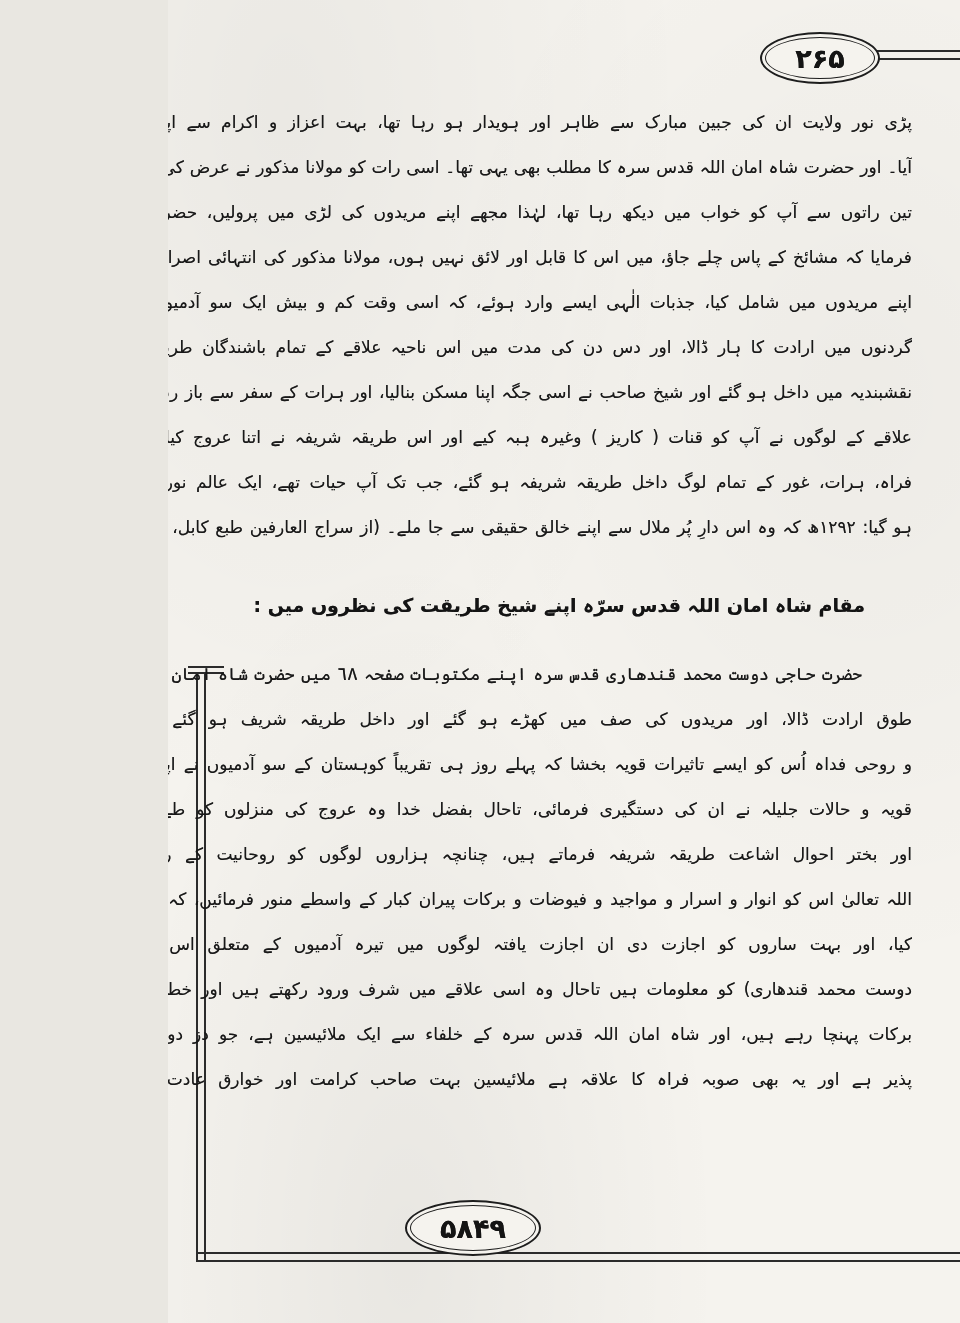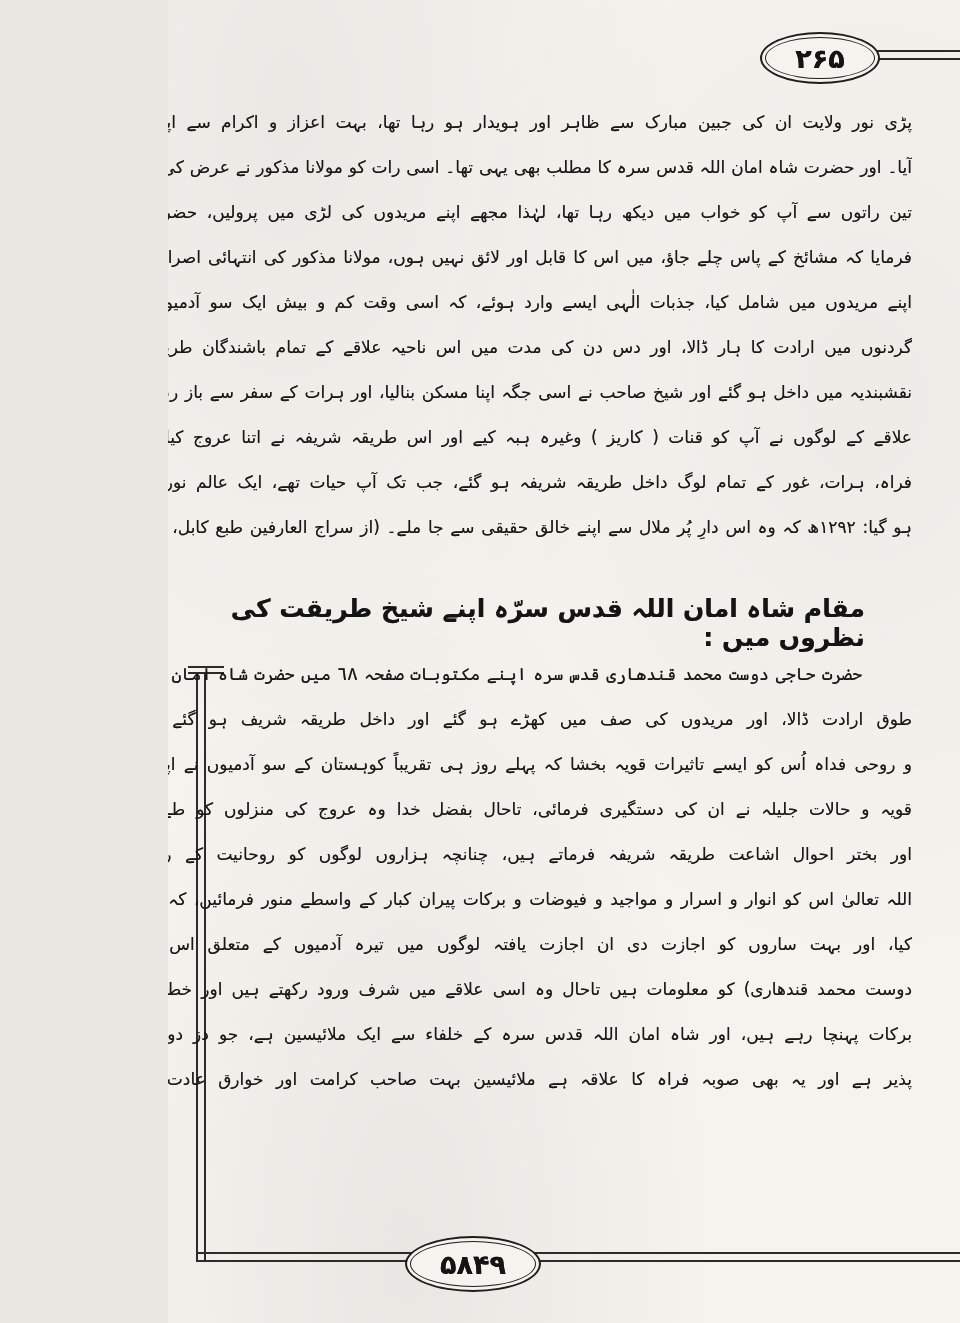--- a/index.html
+++ b/index.html
@@ -34,21 +34,21 @@
                     border-top: 2px solid #2b2b2b; border-bottom: 2px solid #2b2b2b; }
   .rule-bottom { top: 1252px; left: 28px; width: 898px; }
   
   .oval {
     position: absolute; z-index: 2;
     border: 2.5px solid #1d1d1d;
     border-radius: 50%;
     background: #f5f3ee;
   }
   .oval-top    { left: 592px; top: 32px;   width: 120px; height: 52px; }
-  .oval-bottom { left: 237px; top: 1236px; width: 136px; height: 56px; }
+  .oval-bottom { left: 237px; top: 1200px; width: 136px; height: 56px; }
   .oval-inner {
     position: absolute; inset: 3px;
     border: 1.5px solid #1d1d1d;
     border-radius: 50%;
     display: flex; align-items: center; justify-content: center;
   }
   .page-num {
     font-size: 27px;
     font-weight: bold;
     letter-spacing: 2px;
@@ -69,21 +69,21 @@
     height: 45px;
     line-height: 45px;
     overflow: hidden;
     text-align: justify;
     text-align-last: justify;
   }
   .para2 .line:first-child { padding-right: 50px; font-family: Liberation Serif, serif; }
   .heading {
     position: absolute; z-index: 3;
     top: 594px; right: 95px;
-    font-size: 25px;
+    font-size: 19px;
     font-weight: bold;
     color: #141414;
     text-shadow: 0 0 0.6px rgba(20,20,20,0.6);
   }
 </style>
 </head>
 <body>
 
 <div class="page">
 

